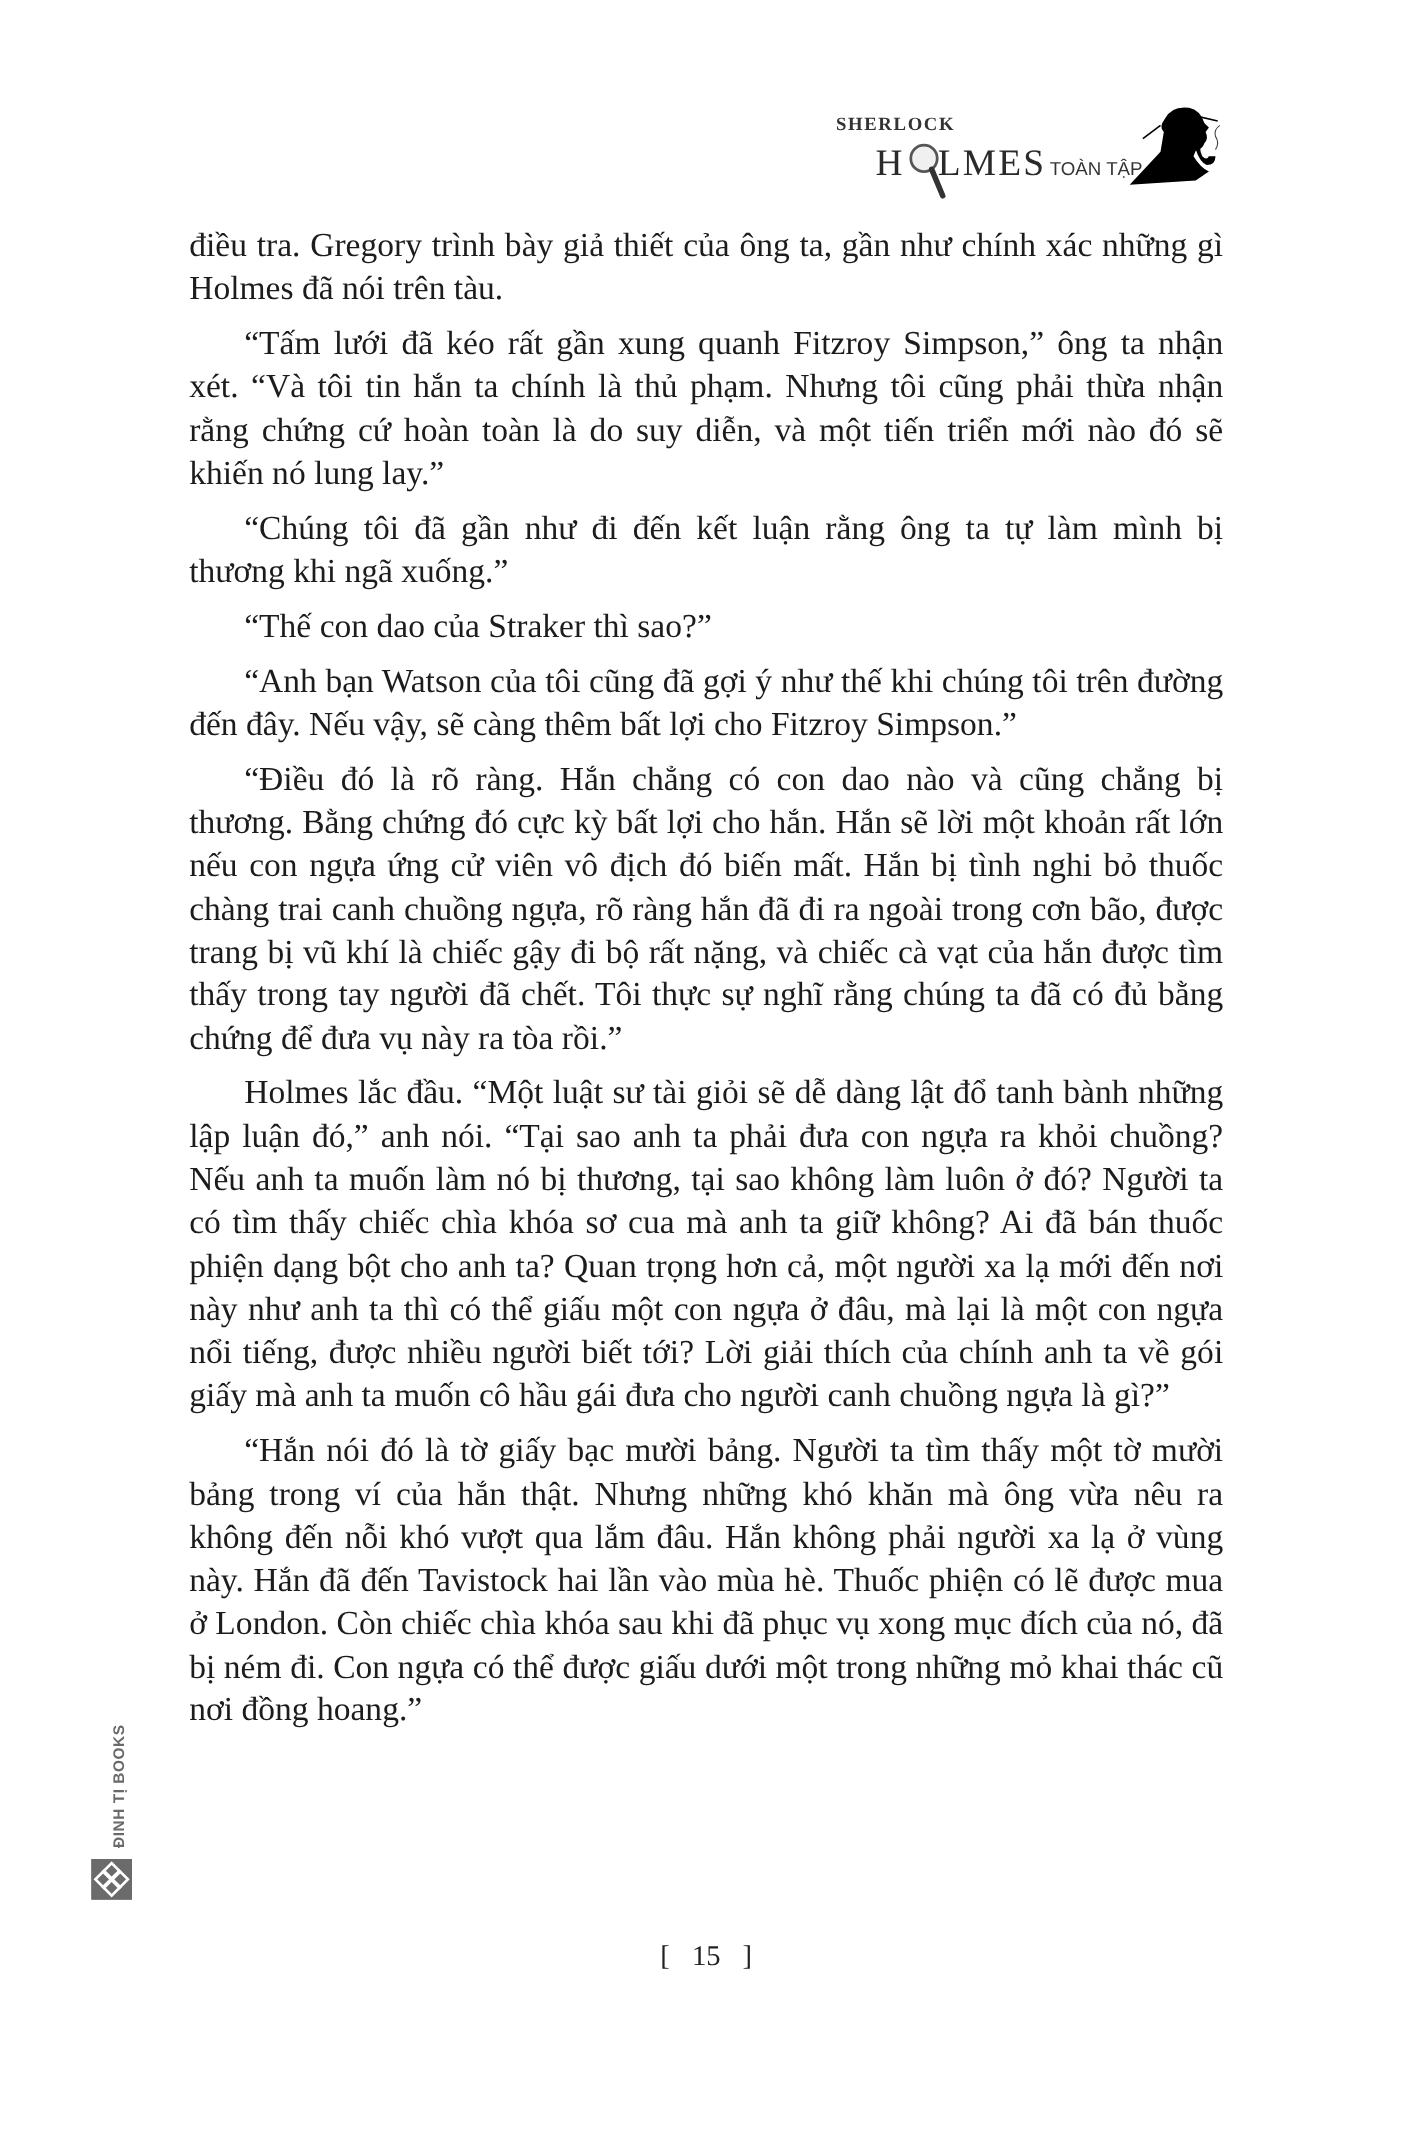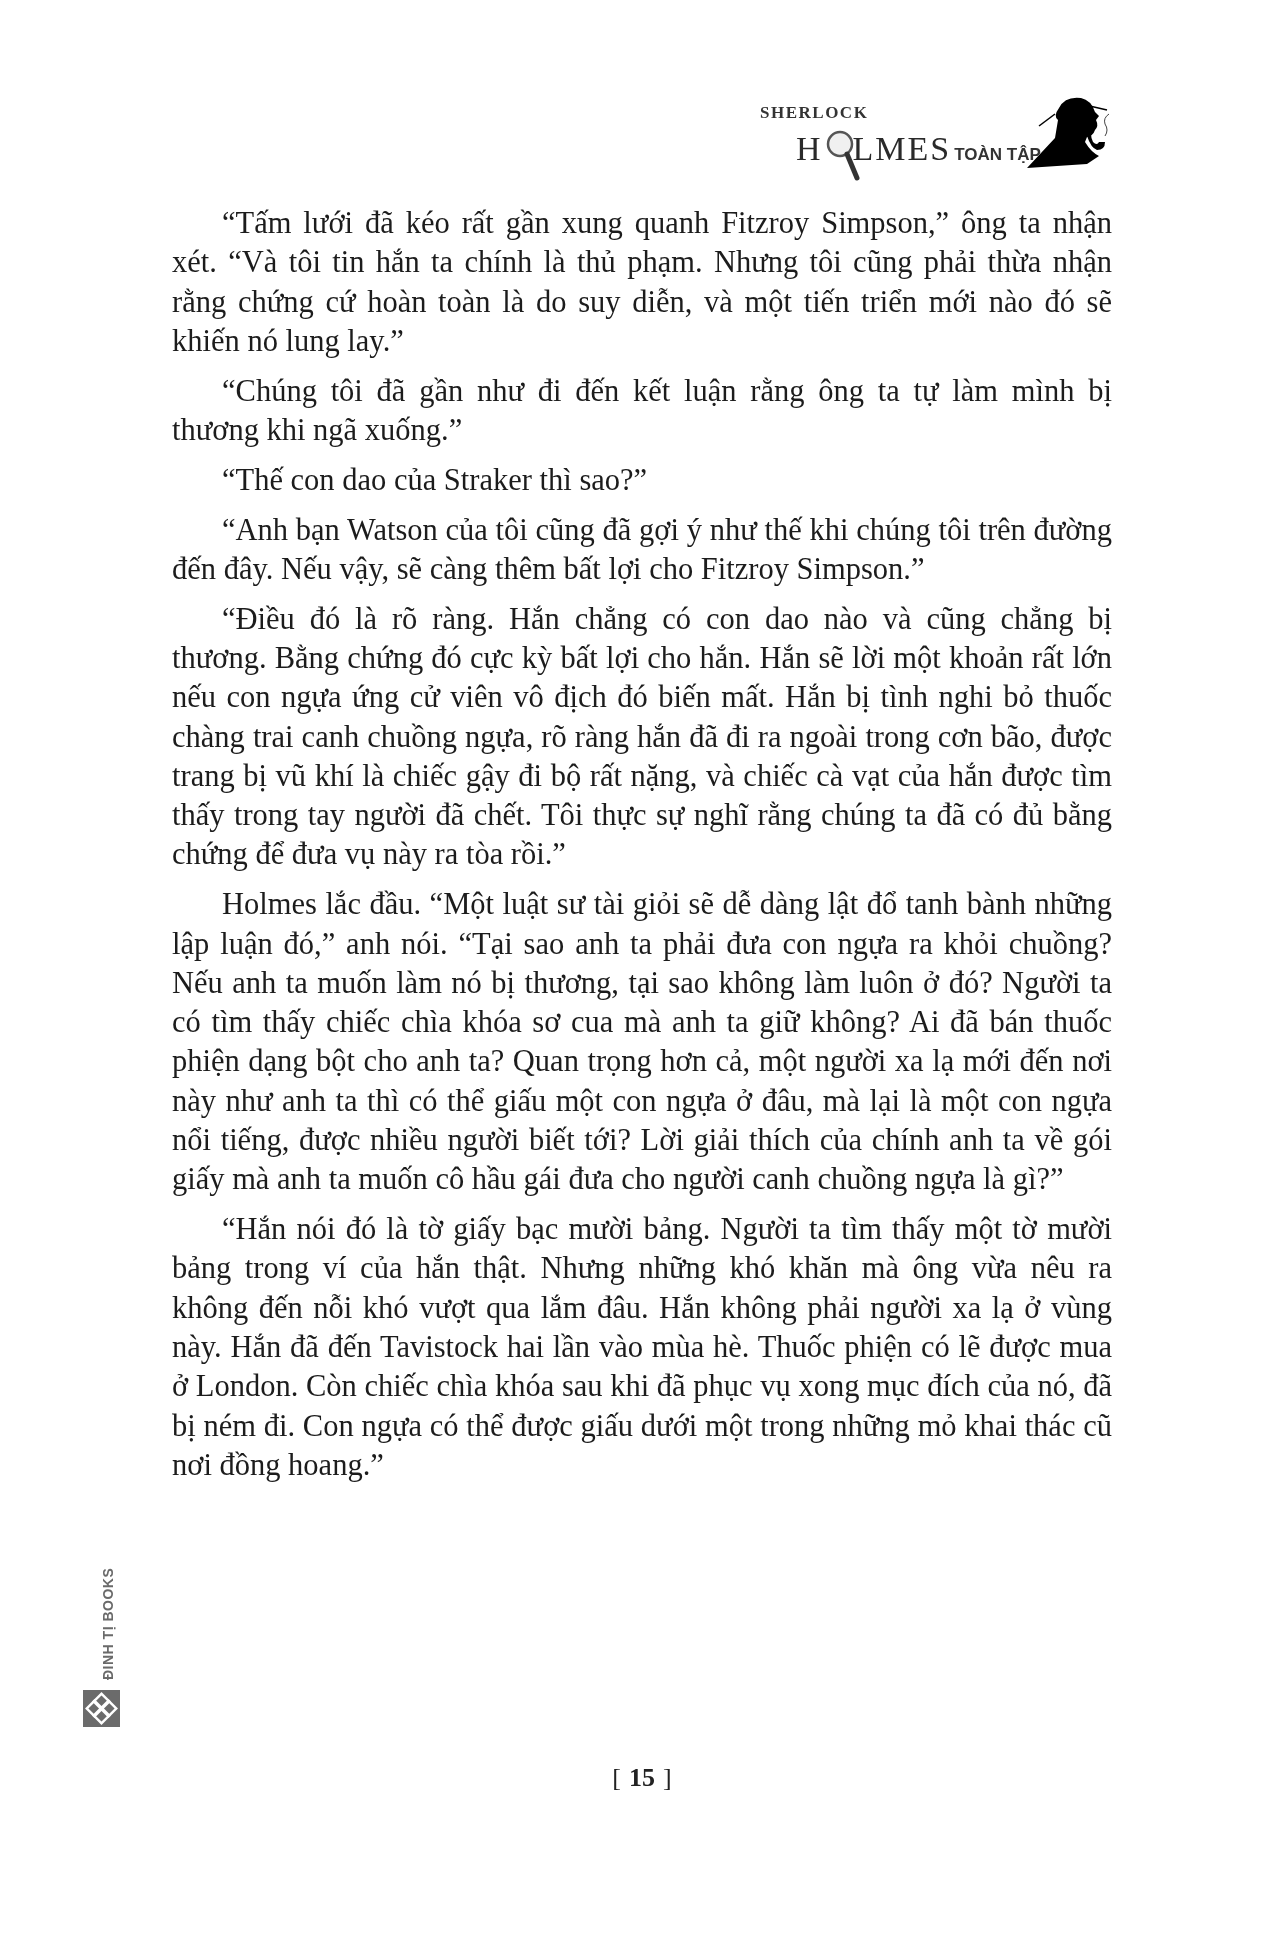--- a/index.html
+++ b/index.html
@@ -11,21 +11,21 @@
   .logo-sherlock {
     position: absolute; left: 0; top: 13px; font-family: "Liberation Serif", serif;
     font-size: 17px; letter-spacing: 1.5px; color: #333; font-weight: bold;
   }
   .logo-holmes {
     position: absolute; left: 36px; top: 40px; font-family: "Liberation Serif", serif;
     font-size: 34px; letter-spacing: 2px; color: #2a2a2a; white-space: nowrap;
   }
   .logo-holmes .o-slot { display: inline-block; width: 30px; }
   .logo-sub {
-    font-family: "Liberation Sans", sans-serif; font-size: 17px; letter-spacing: 0; color: #333; margin-left: 3px; font-weight: bold;
+    font-family: "Liberation Sans", sans-serif; font-size: 17px; letter-spacing: 0; color: #333; margin-left: 3px;
   }
   .magnifier { position: absolute; left: 64px; top: 38px; width: 40px; height: 56px; }
   .silhouette { position: absolute; left: 265px; top: 0; width: 90px; height: 80px; }
 
   .page-text {
     position: absolute; left: 172px; top: 204px; width: 940px;
     font-family: "Liberation Serif", serif; font-size: 30.5px; line-height: 39.3px;
     text-align: justify; color: #1c1c1c;
   }
   .page-text p { margin: 0 0 10.5px 0; text-indent: 50px; }
@@ -34,21 +34,21 @@
     position: absolute; left: 100px; top: 1580px; transform-origin: 0 0; transform: rotate(-90deg) translateX(-100px);
     font-family: "Liberation Sans", sans-serif; font-size: 14px; letter-spacing: 0.5px; color: #6a6a6a; white-space: nowrap;
     font-weight: bold;
   }
   .publisher-logo { position: absolute; left: 83px; top: 1690px; width: 37px; height: 37px; background: #6b6b6b; }
 
   .page-number {
     position: absolute; left: 0; width: 1284px; top: 1763px; text-align: center;
     font-family: "Liberation Serif", serif; font-size: 26px; color: #222;
   }
-  .page-number .num { font-weight: bold; margin: 0 8px; }
+  .page-number .num { font-weight: normal; margin: 0 20px; }
 </style>
 </head>
 <body>
 
 <div class="header-logo">
   <div class="logo-sherlock">SHERLOCK</div>
   <div class="logo-holmes">
     <span>H</span><span class="o-slot"></span><span>LMES</span><span class="logo-sub">TOÀN TẬP</span>
   </div>
   <svg class="magnifier" viewBox="0 0 40 56">
@@ -58,20 +58,21 @@
   <svg class="silhouette" viewBox="0 0 90 80">
     <path d="M2 78 L30 48 L33 30 Q28 26 34 18 Q40 6 56 8 Q66 10 70 22 L74 26 L71 30 Q74 36 70 40 Q68 46 62 47 L60 52 Q66 62 74 66 L62 74 L2 78 Z" fill="#000"></path>
     <line x1="30" y1="24" x2="14" y2="36" stroke="#000" stroke-width="1.5"></line>
     <line x1="56" y1="14" x2="82" y2="20" stroke="#000" stroke-width="1.5"></line>
     <path d="M62 46 Q66 58 72 60 Q80 60 80 52 L74 52 Q72 56 68 52 Q66 48 66 44 Z" fill="#000"></path>
     <path d="M80 46 Q84 40 80 34 Q78 28 84 24" stroke="#444" stroke-width="1" fill="none"></path>
   </svg>
 </div>
 
 <div class="page-text">
+  <p class="noindent">điều tra. Gregory trình bày giả thiết của ông ta, gần như chính xác những gì Holmes đã nói trên tàu.</p>
   <p>“Tấm lưới đã kéo rất gần xung quanh Fitzroy Simpson,” ông ta nhận xét. “Và tôi tin hắn ta chính là thủ phạm. Nhưng tôi cũng phải thừa nhận rằng chứng cứ hoàn toàn là do suy diễn, và một tiến triển mới nào đó sẽ khiến nó lung lay.”</p>
   <p>“Chúng tôi đã gần như đi đến kết luận rằng ông ta tự làm mình bị thương khi ngã xuống.”</p>
   <p>“Thế con dao của Straker thì sao?”</p>
   <p>“Anh bạn Watson của tôi cũng đã gợi ý như thế khi chúng tôi trên đường đến đây. Nếu vậy, sẽ càng thêm bất lợi cho Fitzroy Simpson.”</p>
   <p>“Điều đó là rõ ràng. Hắn chẳng có con dao nào và cũng chẳng bị thương. Bằng chứng đó cực kỳ bất lợi cho hắn. Hắn sẽ lời một khoản rất lớn nếu con ngựa ứng cử viên vô địch đó biến mất. Hắn bị tình nghi bỏ thuốc chàng trai canh chuồng ngựa, rõ ràng hắn đã đi ra ngoài trong cơn bão, được trang bị vũ khí là chiếc gậy đi bộ rất nặng, và chiếc cà vạt của hắn được tìm thấy trong tay người đã chết. Tôi thực sự nghĩ rằng chúng ta đã có đủ bằng chứng để đưa vụ này ra tòa rồi.”</p>
   <p>Holmes lắc đầu. “Một luật sư tài giỏi sẽ dễ dàng lật đổ tanh bành những lập luận đó,” anh nói. “Tại sao anh ta phải đưa con ngựa ra khỏi chuồng? Nếu anh ta muốn làm nó bị thương, tại sao không làm luôn ở đó? Người ta có tìm thấy chiếc chìa khóa sơ cua mà anh ta giữ không? Ai đã bán thuốc phiện dạng bột cho anh ta? Quan trọng hơn cả, một người xa lạ mới đến nơi này như anh ta thì có thể giấu một con ngựa ở đâu, mà lại là một con ngựa nổi tiếng, được nhiều người biết tới? Lời giải thích của chính anh ta về gói giấy mà anh ta muốn cô hầu gái đưa cho người canh chuồng ngựa là gì?”</p>
   <p>“Hắn nói đó là tờ giấy bạc mười bảng. Người ta tìm thấy một tờ mười bảng trong ví của hắn thật. Nhưng những khó khăn mà ông vừa nêu ra không đến nỗi khó vượt qua lắm đâu. Hắn không phải người xa lạ ở vùng này. Hắn đã đến Tavistock hai lần vào mùa hè. Thuốc phiện có lẽ được mua ở London. Còn chiếc chìa khóa sau khi đã phục vụ xong mục đích của nó, đã bị ném đi. Con ngựa có thể được giấu dưới một trong những mỏ khai thác cũ nơi đồng hoang.”</p>
 </div>
 
 <div class="publisher-name">ĐINH TỊ BOOKS</div>

